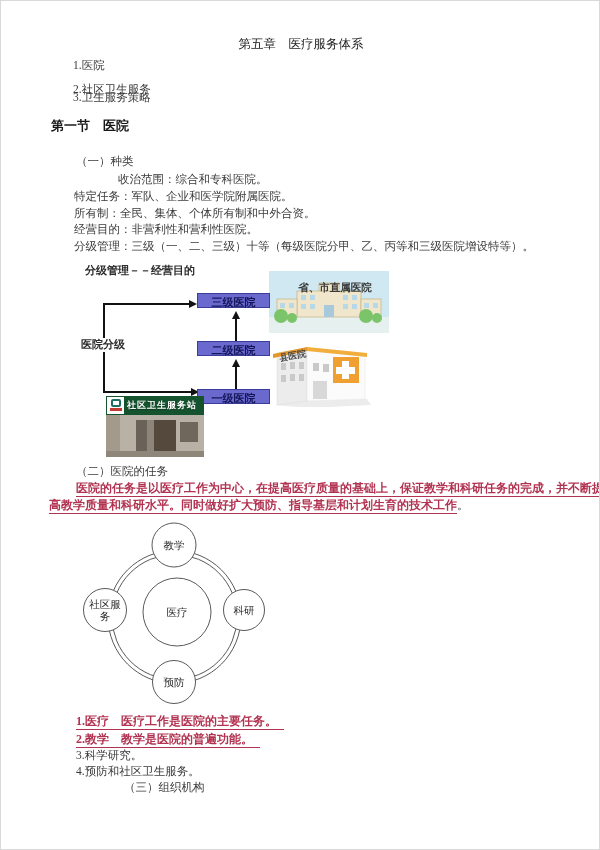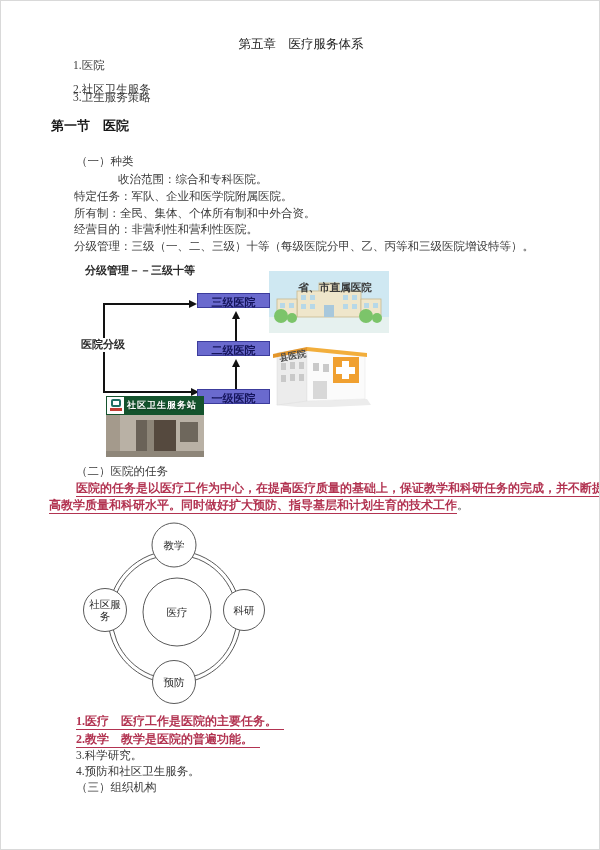--- a/index.html
+++ b/index.html
@@ -74,21 +74,21 @@
   <div class="abs intro-item" style="top:89px;">3.卫生服务策略</div>
   <div class="abs section-heading">第一节　医院</div>
 
   <div class="abs sub-heading" style="top:153px;">（一）种类</div>
   <div class="abs body-line" style="top:171px;padding-left:44px;">收治范围：综合和专科医院。</div>
   <div class="abs body-line" style="top:188px;">特定任务：军队、企业和医学院附属医院。</div>
   <div class="abs body-line" style="top:205px;">所有制：全民、集体、个体所有制和中外合资。</div>
   <div class="abs body-line" style="top:221px;">经营目的：非营利性和营利性医院。</div>
   <div class="abs body-line" style="top:238px;">分级管理：三级（一、二、三级）十等（每级医院分甲、乙、丙等和三级医院增设特等）。</div>
 
-  <div class="abs fc-title">分级管理－－三级十等</div>
+  <div class="abs fc-title">分级管理－－经营目的</div>
   <div class="abs fc-side-label">医院分级</div>
 
   <div class="abs fc-line" style="left:102px; top:302px; width:2px;  height:90px;"></div>
   <div class="abs fc-line" style="left:103px; top:302px; width:86px; height:2px;"></div>
   <div class="abs arrow-right" style="left:188px; top:299px;"></div>
   <div class="abs fc-line" style="left:103px; top:390px; width:88px; height:2px;"></div>
   <div class="abs arrow-right" style="left:190px; top:387px;"></div>
 
   <div class="abs fc-line" style="left:234px; top:317px; width:2px; height:23px;"></div>
   <div class="abs arrow-up" style="left:231px; top:310px;"></div>
@@ -206,15 +206,15 @@
   </div>
 
   <div class="abs list-red" style="top:713px;">
     <span class="red u-red u-pad">1.医疗　医疗工作是医院的主要任务。</span>
   </div>
   <div class="abs list-red" style="top:731px;">
     <span class="red u-red u-pad">2.教学　教学是医院的普遍功能。</span>
   </div>
   <div class="abs list-black" style="top:747px;">3.科学研究。</div>
   <div class="abs list-black" style="top:763px;">4.预防和社区卫生服务。</div>
-  <div class="abs list-black" style="top:779px;">（三）组织机构</div>
+  <div class="abs list-black" style="top:779px;margin-left:48px;">（三）组织机构</div>
 
 </div>
 
 </body></html>

